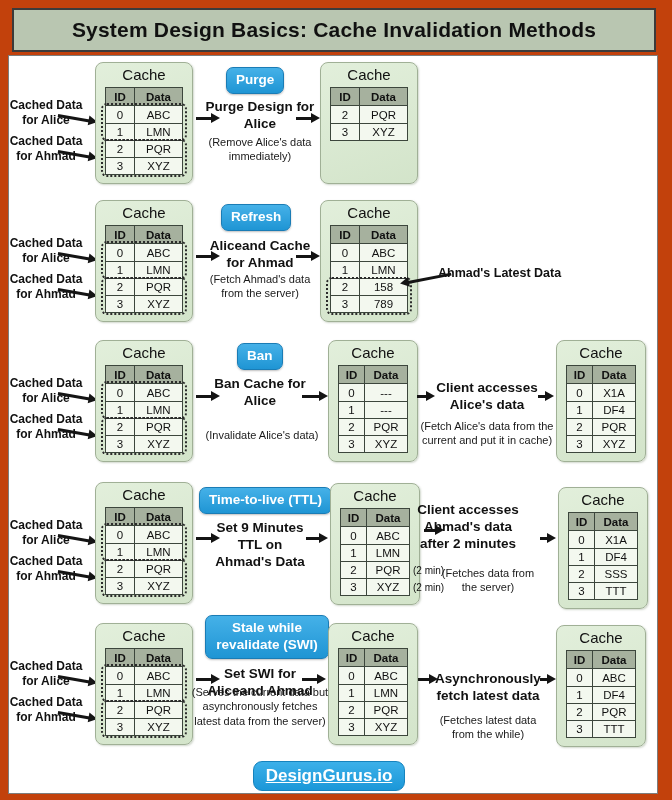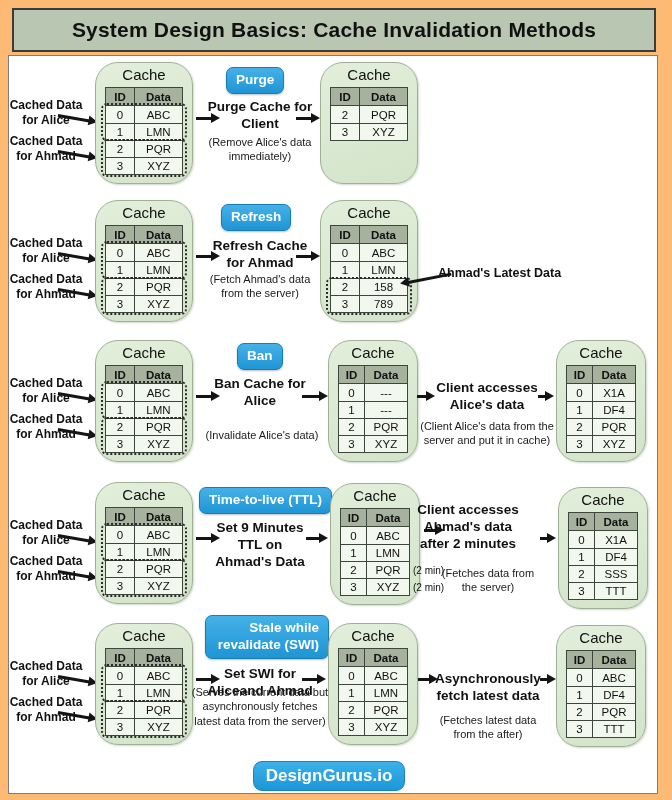--- a/index.html
+++ b/index.html
@@ -1,27 +1,27 @@
 <!DOCTYPE html>
 <html><head>
 <meta charset="utf-8">
 <style>
   html,body { margin:0; padding:0; background:#fff; }
-  #page { position:relative; width:672px; height:800px; background:#fdba74;
+  #page { position:relative; width:672px; height:800px; background:#c2410c;
           font-family:"Liberation Sans", sans-serif; color:#111; overflow:hidden; }
 
   .titlebar { position:absolute; left:12px; top:8px; width:644px; box-sizing:border-box;
               background:#b9c6b1; border:2px solid #3b3b3b; text-align:center;
               font-size:21px; font-weight:bold; padding:8px 0; letter-spacing:.2px; }
 
   .contentbox { position:absolute; left:8px; top:55px; width:648px; height:737px;
                 border:1px solid #7d7d7d; background:#fff; }
 
   
-  .cachebox { position:absolute; width:96px; height:120px; border-radius:23px;
+  .cachebox { position:absolute; width:96px; height:120px; border-radius:8px;
               background:linear-gradient(160deg,#e2efdb,#d3e4ca);
               border:1px solid #a0b096; box-shadow:1px 1px 2px rgba(120,140,110,.35); }
   .cachebox.sm { width:88px; }
   .cache-title { text-align:center; font-size:15px; margin-top:3px; color:#111; }
   .ctable { position:absolute; left:9px; top:24px; width:78px; border:1.6px solid #3c463c;
             background:#f3f8ef; box-sizing:border-box; }
   .cachebox.sm .ctable { width:70px; }
   .trow { display:flex; height:17px; position:relative; box-sizing:border-box; }
   .thead { height:18px; background:#a6b19e; font-weight:bold; border-bottom:1.5px solid #3c463c; }
   .rows .trow + .trow { border-top:1.5px solid #3c463c; }
@@ -36,27 +36,27 @@
 
   
   .lbl { position:absolute; width:88px; left:2px; text-align:center; font-weight:bold;
          font-size:12px; line-height:1.25; }
   .action { position:absolute; text-align:center; font-weight:bold; font-size:13.5px;
             line-height:1.25; }
   .note { position:absolute; text-align:center; font-size:11px; line-height:1.3; color:#1a1a1a; }
   .sideLabel { position:absolute; font-weight:bold; font-size:12.5px; }
 
   .badge { position:absolute; background:linear-gradient(#45b1e8,#1f95d4); color:#fff;
-           font-weight:bold; font-size:13.5px; text-align:right; padding:4px 9px;
+           font-weight:bold; font-size:13.5px; text-align:center; padding:4px 9px;
            border:1px solid #1a7cb5; border-radius:7px; line-height:1.25;
            box-shadow:0 1px 2px rgba(0,0,0,.25); }
 
   .footer-btn { position:absolute; width:150px; height:28px; line-height:28px; text-align:center;
                 background:linear-gradient(#3cb0e9,#1b97d8); border:1px solid #1683bd;
-                border-radius:9px; color:#fff; font-weight:bold; font-size:17px; cursor:pointer; }
+                border-radius:9px; color:#fff; font-weight:bold; font-size:17px; cursor:pointer;text-decoration:underline; }
 
   
   .arrow { position:absolute; height:2.5px; background:#141414; transform-origin:left center; }
   .arrow::after { content:""; position:absolute; right:-8px; top:50%; transform:translateY(-50%);
                   width:0; height:0; border-left:9px solid #141414;
                   border-top:5.5px solid transparent; border-bottom:5.5px solid transparent; }
   .arrow.left::after { right:auto; left:-8px; border-left:none; border-right:9px solid #141414; }
 </style>
 </head>
 <body>
@@ -102,21 +102,21 @@
             <span class="annot"></span>
           </div>
           </div>
       </div>
       <div class="dotted" style="top:40px"></div>
       <div class="dotted" style="top:76px"></div>
     </div>
 
     <div class="arrow" style="left:196px;top:117px;width:16px"></div>
     <div class="badge" style="left:226px;top:67px">Purge</div>
-    <div class="action" style="left:202px;top:99px;width:116px">Purge Cache for Client</div>
+    <div class="action" style="left:202px;top:99px;width:116px">Purge Design for Alice</div>
     <div class="note" style="left:200px;top:135px;width:120px">(Remove Alice's data immediately)</div>
     <div class="arrow" style="left:296px;top:117px;width:16px"></div>
 
     <div class="cachebox" style="left:320px;top:62px">
       <div class="cache-title">Cache</div>
       <div class="ctable">
         <div class="trow thead">
           <span class="cid">ID</span>
           <span class="cdata">Data</span>
         </div>
@@ -167,21 +167,21 @@
             <span class="cdata">XYZ</span>
           </div>
           </div>
       </div>
       <div class="dotted" style="top:40px"></div>
       <div class="dotted" style="top:76px"></div>
     </div>
 
     <div class="arrow" style="left:196px;top:255px;width:16px"></div>
     <div class="badge" style="left:221px;top:204px">Refresh</div>
-    <div class="action" style="left:202px;top:238px;width:116px">Refresh Cache for Ahmad</div>
+    <div class="action" style="left:202px;top:238px;width:116px">Aliceand Cache for Ahmad</div>
     <div class="note" style="left:198px;top:272px;width:124px">(Fetch Ahmad's data from the server)</div>
     <div class="arrow" style="left:296px;top:255px;width:16px"></div>
 
     <div class="cachebox" style="left:320px;top:200px">
       <div class="cache-title">Cache</div>
       <div class="ctable">
         <div class="trow thead">
           <span class="cid">ID</span>
           <span class="cdata">Data</span>
         </div>
@@ -279,21 +279,21 @@
             <div class="trow">
             <span class="cid">3</span>
             <span class="cdata">XYZ</span>
           </div>
           </div>
       </div>
     </div>
 
     <div class="arrow" style="left:417px;top:395px;width:10px"></div>
     <div class="action" style="left:428px;top:380px;width:118px">Client accesses Alice's data</div>
-    <div class="note" style="left:414px;top:419px;width:146px">(Client Alice's data from the server and put it in cache)</div>
+    <div class="note" style="left:414px;top:419px;width:146px">(Fetch Alice's data from the current and put it in cache)</div>
     <div class="arrow" style="left:538px;top:395px;width:8px"></div>
 
     <div class="cachebox sm" style="left:556px;top:340px">
       <div class="cache-title">Cache</div>
       <div class="ctable">
         <div class="trow thead">
           <span class="cid">ID</span>
           <span class="cdata">Data</span>
         </div>
         <div class="rows">
@@ -496,21 +496,21 @@
             <div class="trow">
             <span class="cid">3</span>
             <span class="cdata">XYZ</span>
           </div>
           </div>
       </div>
     </div>
 
     <div class="arrow" style="left:418px;top:678px;width:12px"></div>
     <div class="action" style="left:424px;top:671px;width:128px">Asynchronously fetch latest data</div>
-    <div class="note" style="left:432px;top:713px;width:112px">(Fetches latest data from the after)</div>
+    <div class="note" style="left:432px;top:713px;width:112px">(Fetches latest data from the while)</div>
     <div class="arrow" style="left:540px;top:678px;width:8px"></div>
 
     <div class="cachebox sm" style="left:556px;top:625px">
       <div class="cache-title">Cache</div>
       <div class="ctable">
         <div class="trow thead">
           <span class="cid">ID</span>
           <span class="cdata">Data</span>
         </div>
         <div class="rows">

